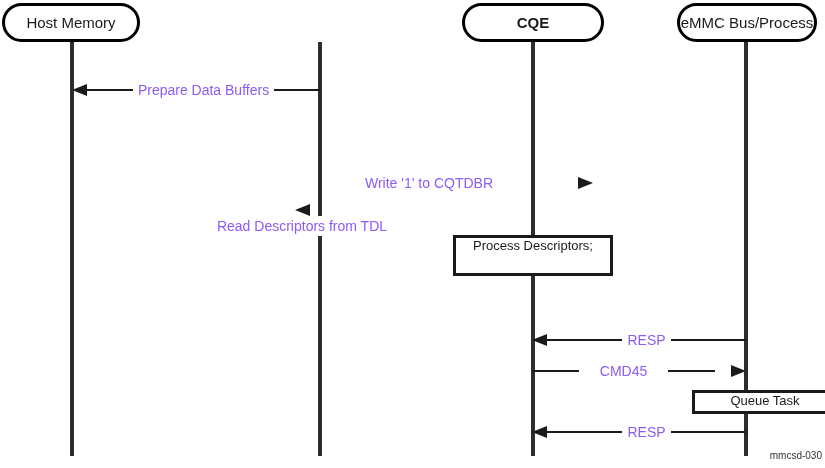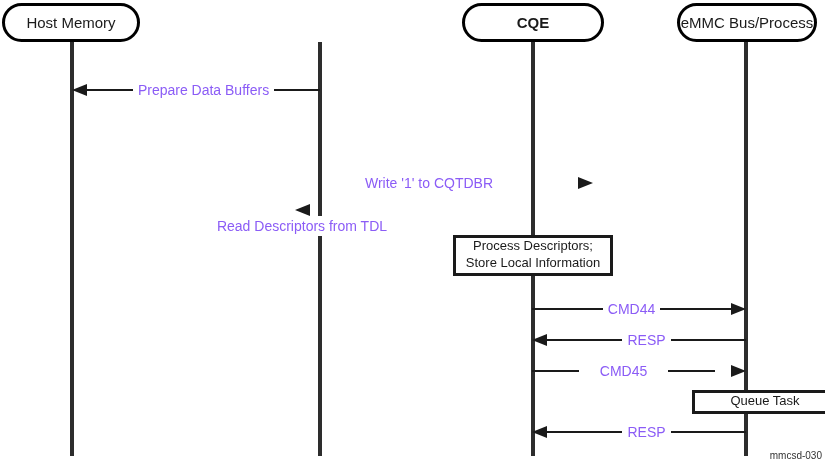--- a/index.html
+++ b/index.html
@@ -142,29 +142,22 @@
 
   <div class="msg" style="left:72px; top:204px; width:460px;flex-direction:column;">
     <span class="ah left"></span>
     <span class="seg"></span>
     <span class="lbl">Read Descriptors from TDL</span>
     <span class="seg"></span>
   </div>
 
   <div class="abox" style="left:453px; top:235px; width:160px; height:41px;">
     <div>Process Descriptors;</div>
-    <div>Store Local Information</div>
   </div>
 
-  <div class="msg" style="left:532px; top:299px; width:214px;">
-    <span class="seg"></span>
-    <span class="lbl">CMD44</span>
-    <span class="seg"></span>
-    <span class="ah right"></span>
-  </div>
 
   <div class="msg" style="left:532px; top:330px; width:214px;">
     <span class="ah left"></span>
     <span class="seg"></span>
     <span class="lbl">RESP</span>
     <span class="seg"></span>
   </div>
 
   <div class="msg" style="left:532px; top:361px; width:214px;gap:16px;">
     <span class="seg"></span>

